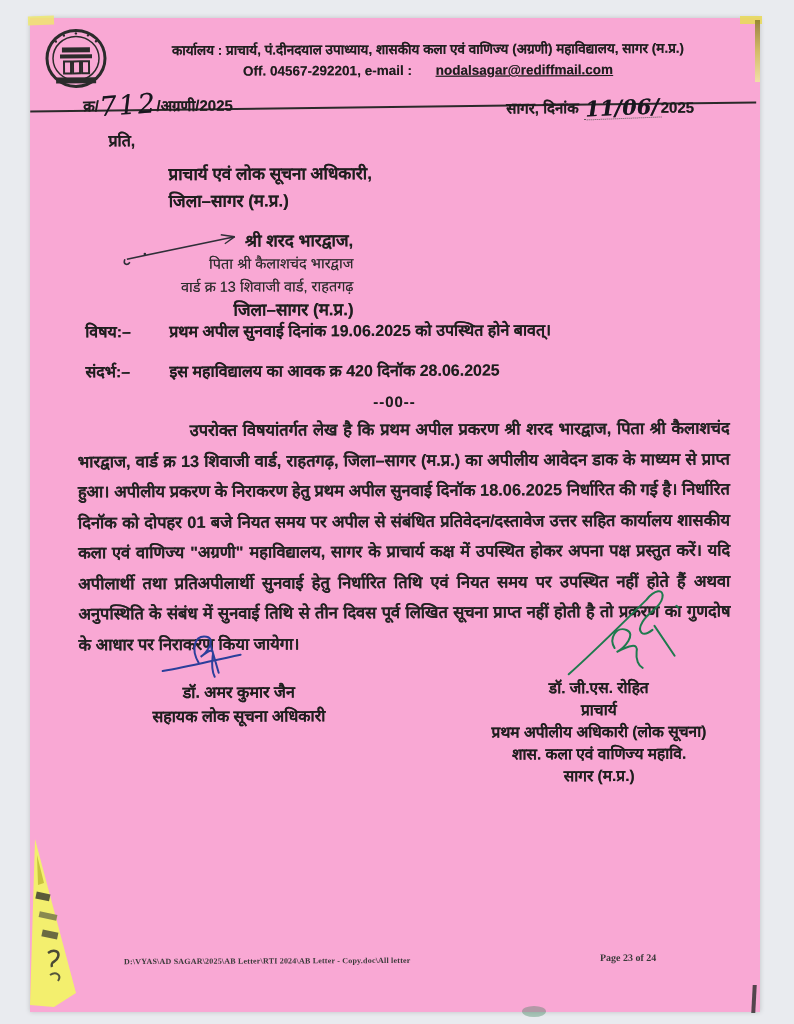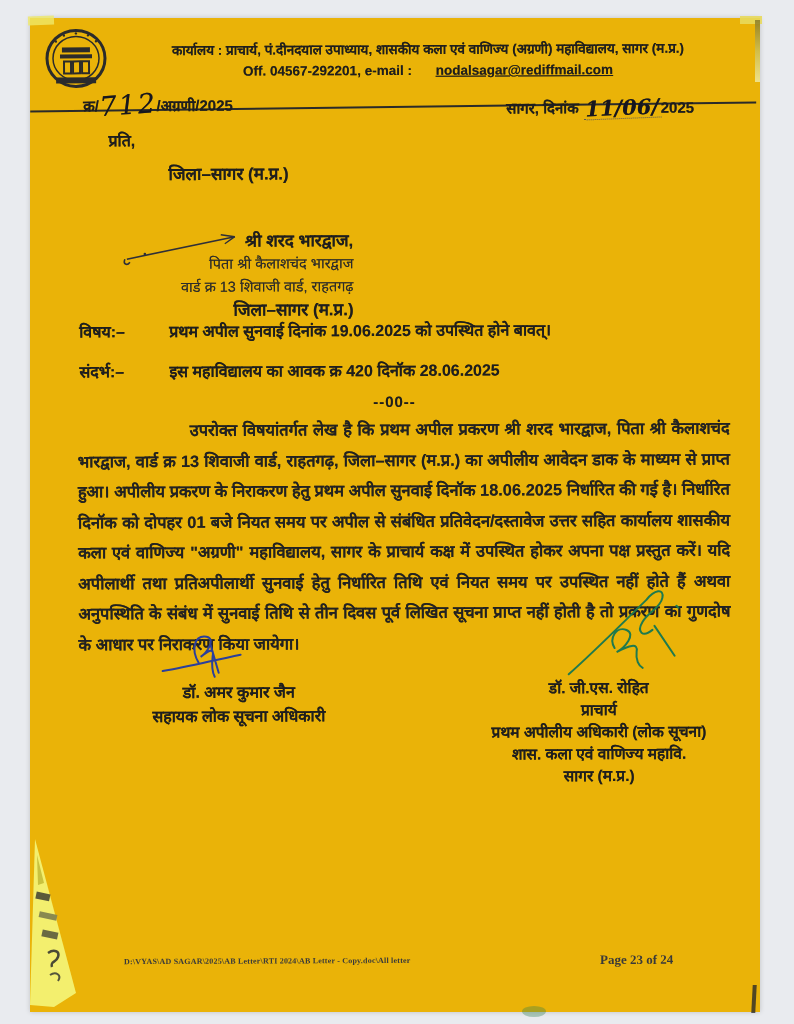--- a/index.html
+++ b/index.html
@@ -3,21 +3,21 @@
 <meta charset="utf-8">
 <style>
   html,body{margin:0;padding:0;}
   body{
     width:794px;height:1024px;position:relative;overflow:hidden;
     background:#e9ebef;
     font-family:"Liberation Sans","DejaVu Sans",sans-serif;
   }
   .page{
     position:absolute;left:30px;top:18px;width:730px;height:994px;
-    background:#eab308;
+    background:#f9a8d4;
     box-shadow:0 0 5px rgba(0,0,0,0.18);
   }
   .tilt{position:absolute;inset:0;transform:rotate(-0.25deg);color:#1e1e1e;}
   .abs{position:absolute;}
   .ink{text-shadow:0 0 0.5px rgba(20,20,20,0.55);}
 
   
   .lh-line1{left:80px;top:22px;width:640px;text-align:center;font-size:13.5px;font-weight:700;}
   .lh-line2{left:80px;top:45px;width:640px;text-align:center;font-size:13.5px;font-weight:700;}
   .lh-email{text-decoration:underline;padding-left:20px;}
@@ -30,39 +30,39 @@
   .ref-right{left:478px;top:80px;font-size:15px;font-weight:700;white-space:nowrap;}
   .hand-date{display:inline-block;font-size:21px;transform:rotate(-2deg) translateY(2px);border-bottom:1.5px dotted #5a5a5a;line-height:0.9;padding:0 2px;}
 
   
   .prati{left:56px;top:110px;font-size:16px;font-weight:700;margin-left:24px;}
   .rec1{left:140px;top:142px;font-size:17px;font-weight:700;line-height:27px;}
   .rec2{left:152px;top:211px;font-size:17px;font-weight:700;line-height:23px;text-align:right;}
   .rec2 .faint{font-size:14.5px;font-weight:400;color:#2c2c2c;}
 
   
-  .row-label{left:50px;font-size:16px;font-weight:700;}
+  .row-label{left:56px;font-size:16px;font-weight:700;}
   .row-text{left:140px;font-size:16px;font-weight:700;}
   .divider{left:0;top:375px;width:730px;text-align:center;font-size:15px;font-weight:700;letter-spacing:1px;}
 
   
   .body-par{
     left:48px;top:396px;width:652px;
     font-size:16.4px;font-weight:600;line-height:30.5px;
     text-align:justify;text-indent:112px;color:#222;
   }
 
   
   .sig-left-name{left:78px;top:662px;width:260px;text-align:center;font-size:16px;font-weight:700;}
   .sig-left-title{left:58px;top:686px;width:300px;text-align:center;font-size:16px;font-weight:700;}
   .sig-right-block{left:418px;top:660px;width:300px;text-align:center;font-size:15.5px;font-weight:700;line-height:22px;}
 
   
   .footer-path{left:92px;top:938px;font-size:8px;font-weight:700;color:#3a3a3a;font-family:"Liberation Serif","DejaVu Serif",serif;letter-spacing:0.2px;}
-  .footer-page{left:568px;top:935px;font-size:13px;font-weight:700;color:#3a3a3a;font-family:"Liberation Serif","DejaVu Serif",serif;}
+  .footer-page{left:568px;top:935px;font-size:10px;font-weight:700;color:#3a3a3a;font-family:"Liberation Serif","DejaVu Serif",serif;}
 
   svg{display:block;}
 </style>
 </head>
 <body>
 
 <div class="page">
   <div class="tilt">
 
     <div class="abs" style="left:16px;top:8px;width:64px;height:66px;">
@@ -85,20 +85,21 @@
     <div class="abs lh-line1 ink">कार्यालय : प्राचार्य, पं.दीनदयाल उपाध्याय, शासकीय कला एवं वाणिज्य (अग्रणी) महाविद्यालय, सागर (म.प्र.)</div>
     <div class="abs lh-line2 ink"><span>Off. 04567-292201, e-mail : </span><span class="lh-email">nodalsagar@rediffmail.com</span></div>
     <div class="abs lh-rule"></div>
 
     <div class="abs ref-left ink"><span>क्र/</span><span class="hand hand-no">712</span><span>/अग्रणी/2025</span></div>
     <div class="abs ref-right ink"><span>सागर, दिनांक </span><span class="hand hand-date">11/06/</span><span>2025</span></div>
 
     <div class="abs prati ink">प्रति,</div>
 
     <div class="abs rec1 ink">
+      <div>प्राचार्य एवं लोक सूचना अधिकारी,</div>
       <div>जिला–सागर (म.प्र.)</div>
     </div>
 
     <div class="abs" style="left:88px;top:202px;width:210px;height:48px;">
       <svg width="210" height="48" viewBox="0 0 210 48">
         <path d="M8 38 C 6 43, 10 45, 13 41" fill="none" stroke="#2f2f38" stroke-width="1.6"></path>
         <path d="M10 38 L 118 16" fill="none" stroke="#2f2f38" stroke-width="1.6"></path>
         <path d="M118 16 L 104 14 M118 16 L 108 23" fill="none" stroke="#2f2f38" stroke-width="1.4"></path>
         <circle cx="28" cy="33" r="1.3" fill="#2f2f38"></circle>
       </svg>

